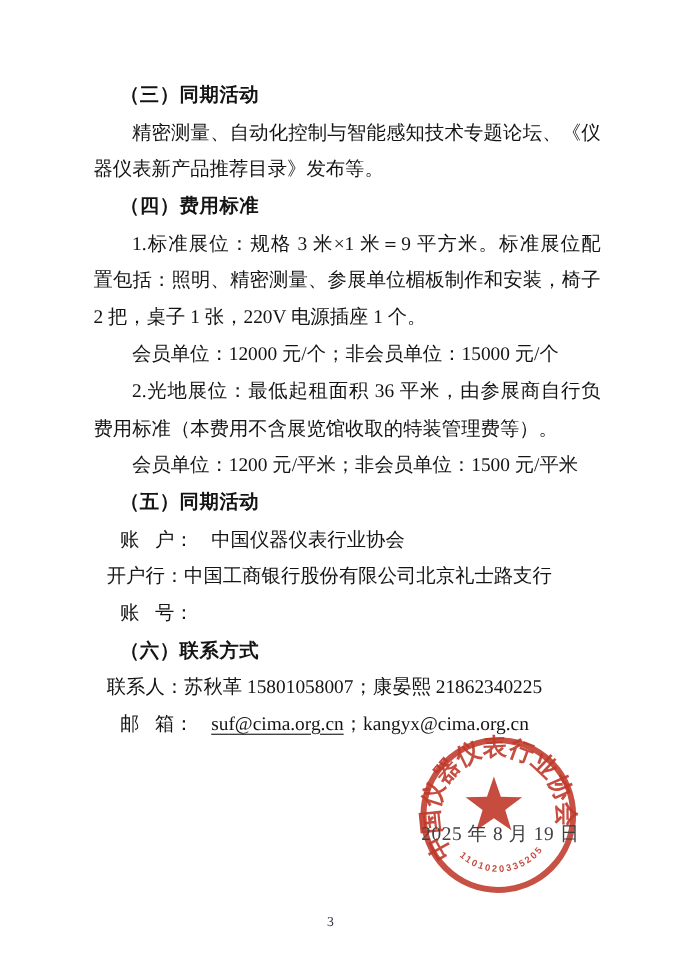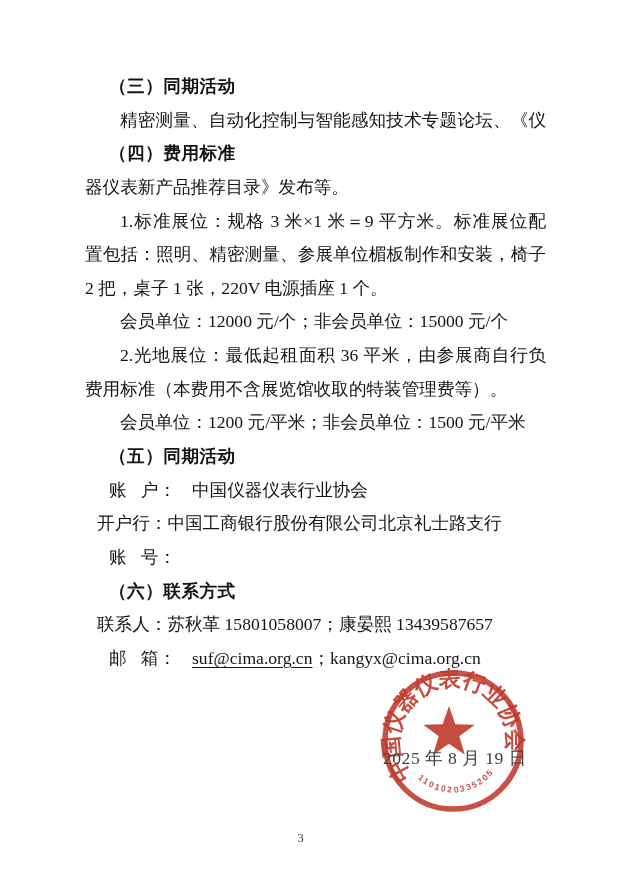--- a/index.html
+++ b/index.html
@@ -75,23 +75,23 @@
 </head>
 <body>
 
 <div class="page">
 
   <div class="textblock">
 
     <div class="line hd">（三）同期活动</div>
 
     <div class="line ind jl">精密测量、自动化控制与智能感知技术专题论坛、《仪</div>
+    <div class="line wrap">器仪表新产品推荐目录》发布等。</div>
+
     <div class="line hd">（四）费用标准</div>
-
-    <div class="line wrap">器仪表新产品推荐目录》发布等。</div>
 
     <div class="line ind jl"><span class="b">1.标准展位：</span><span>规格 3 米×1 米＝9 平方米。标准展位配</span></div>
     <div class="line jl">置包括：照明、精密测量、参展单位楣板制作和安装，椅子</div>
     <div class="line wrap">2 把，桌子 1 张，220V 电源插座 1 个。</div>
 
     <div class="line ind">会员单位：12000 元/个；非会员单位：15000 元/个</div>
 
     <div class="line ind jl"><span class="b">2.光地展位：</span><span>最低起租面积 36 平米，由参展商自行负</span></div>
     <div class="line wrap">费用标准（本费用不含展览馆收取的特装管理费等）。</div>
 
@@ -106,21 +106,21 @@
 
     <div class="line ind2">开户行：中国工商银行股份有限公司北京礼士路支行</div>
 
     <div class="line ind2"><span class="lbl">
           <span>账</span>
           <span>号：</span>
         </span></div>
 
     <div class="line hd">（六）联系方式</div>
 
-    <div class="line ind2">联系人：苏秋革 15801058007；康晏熙 13439587657</div>
+    <div class="line ind2">联系人：苏秋革 15801058007；康晏熙 21862340225</div>
 
     <div class="line ind2"><span class="lbl">
           <span>邮</span>
           <span>箱：</span>
         </span><span class="lbl-content u">suf@cima.org.cn</span><span>；</span><span>kangyx@cima.org.cn</span></div>
 
   </div>
 
   <svg class="seal" width="148" height="148" viewBox="0 0 148 148">
     <circle cx="73" cy="74" r="68" fill="none" stroke="#c0392b" stroke-width="5.5" opacity="0.88"></circle>

